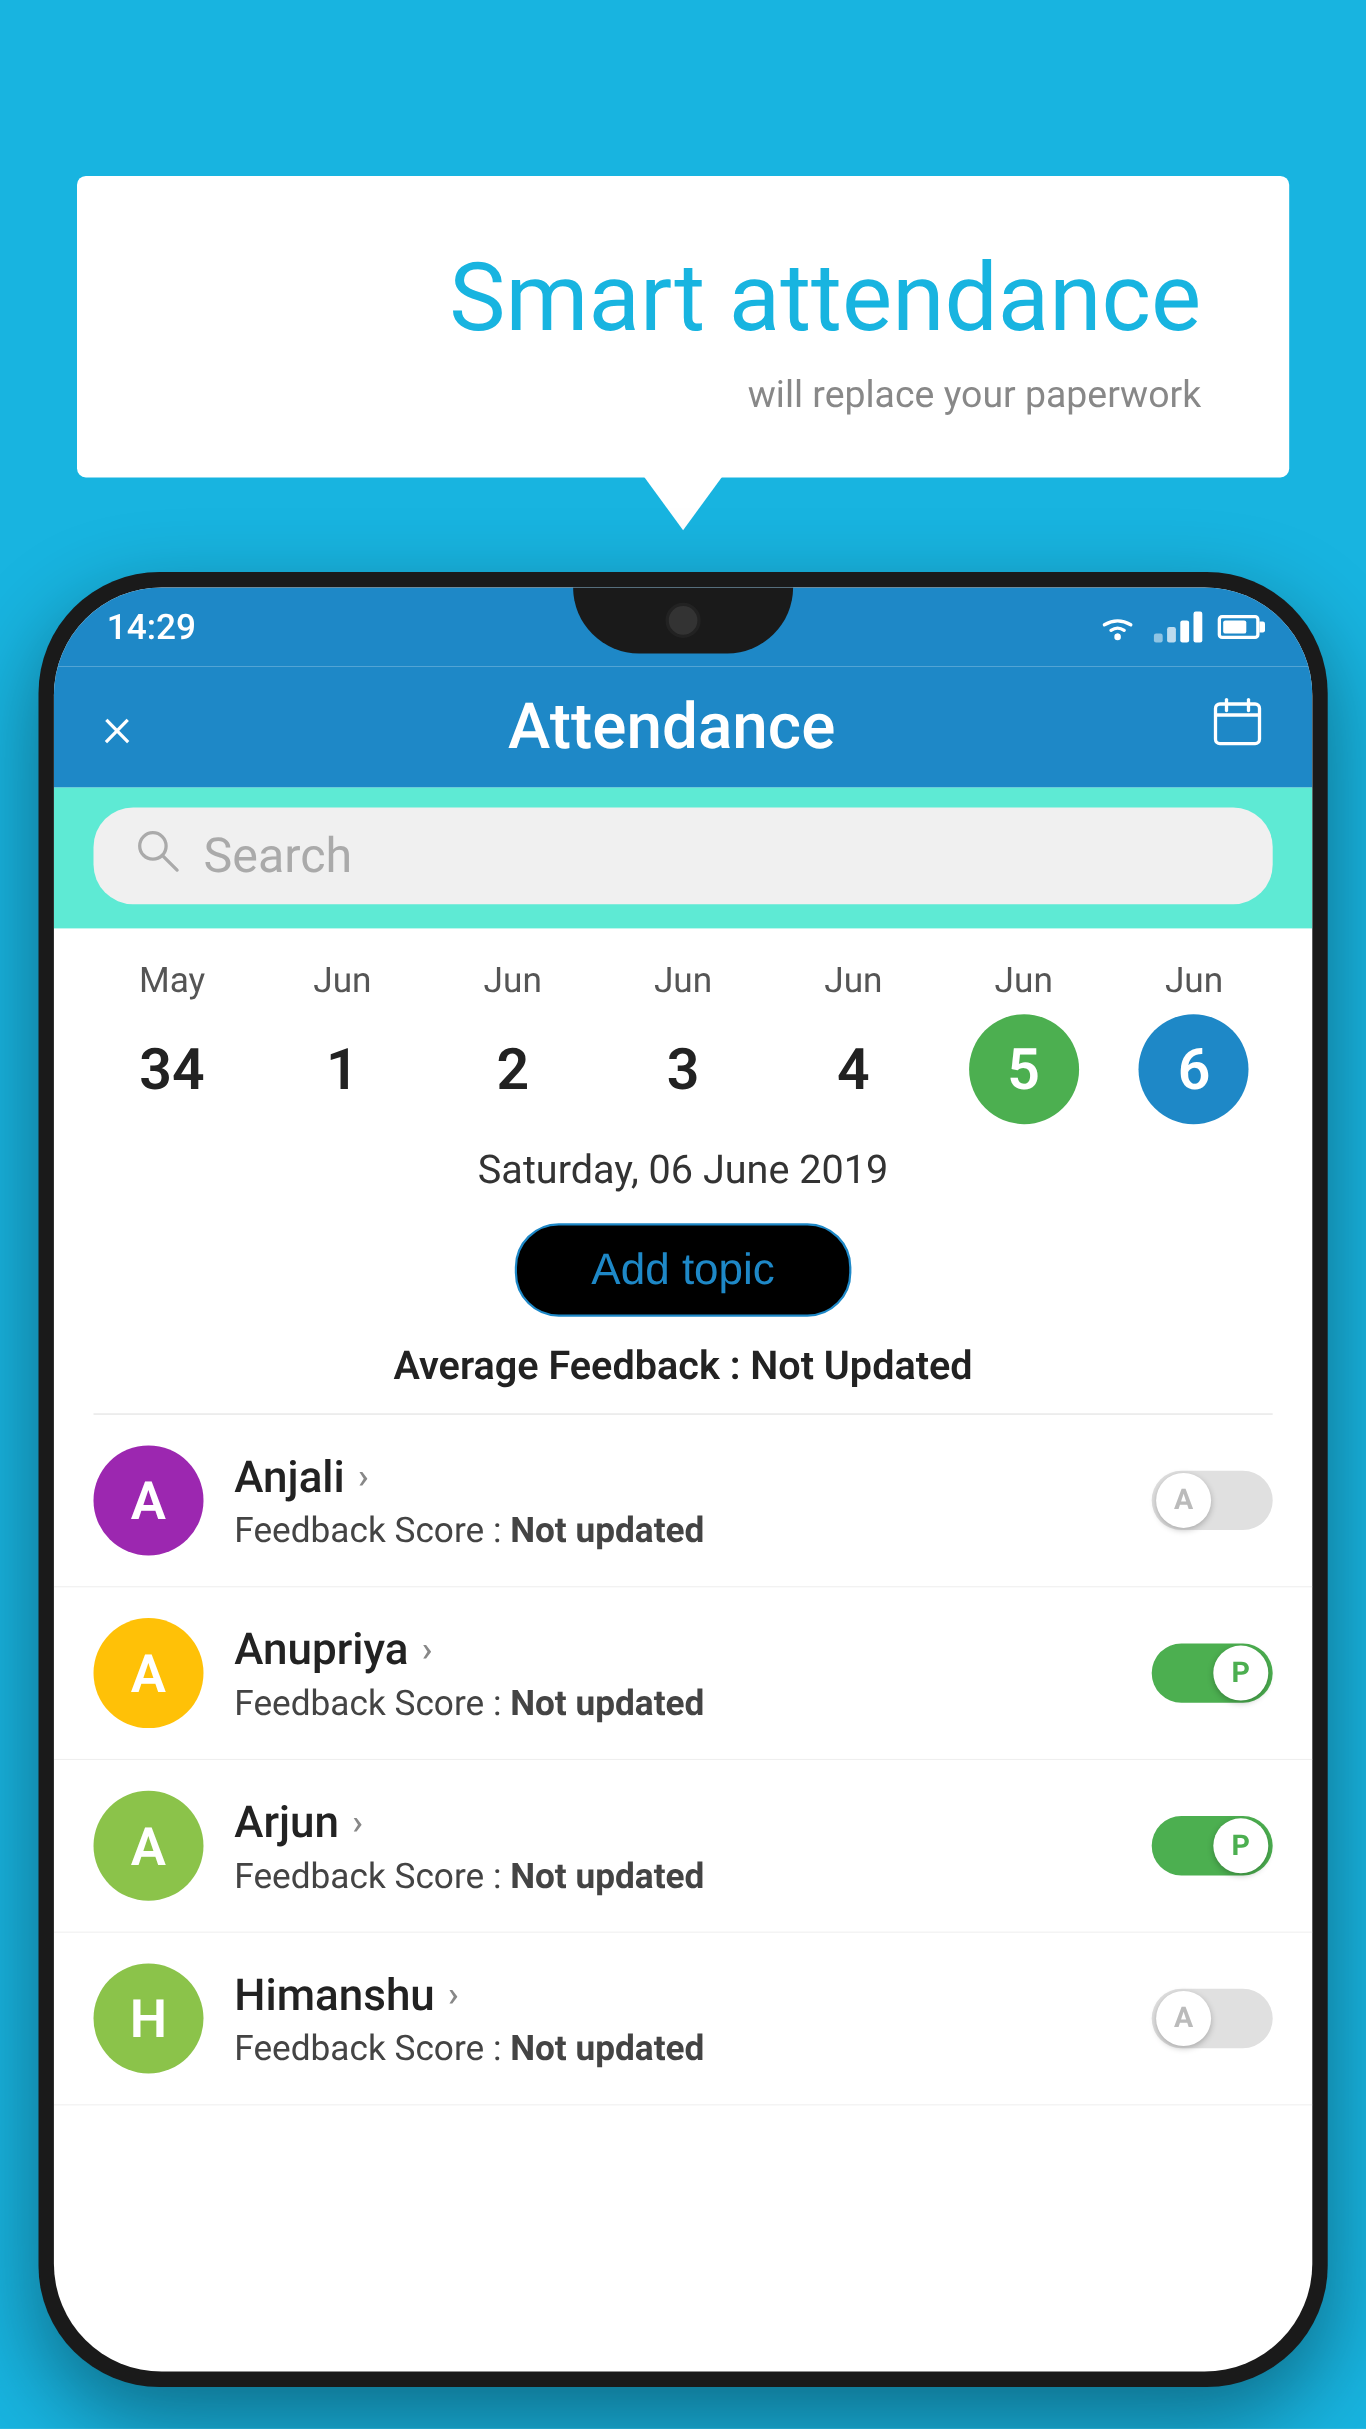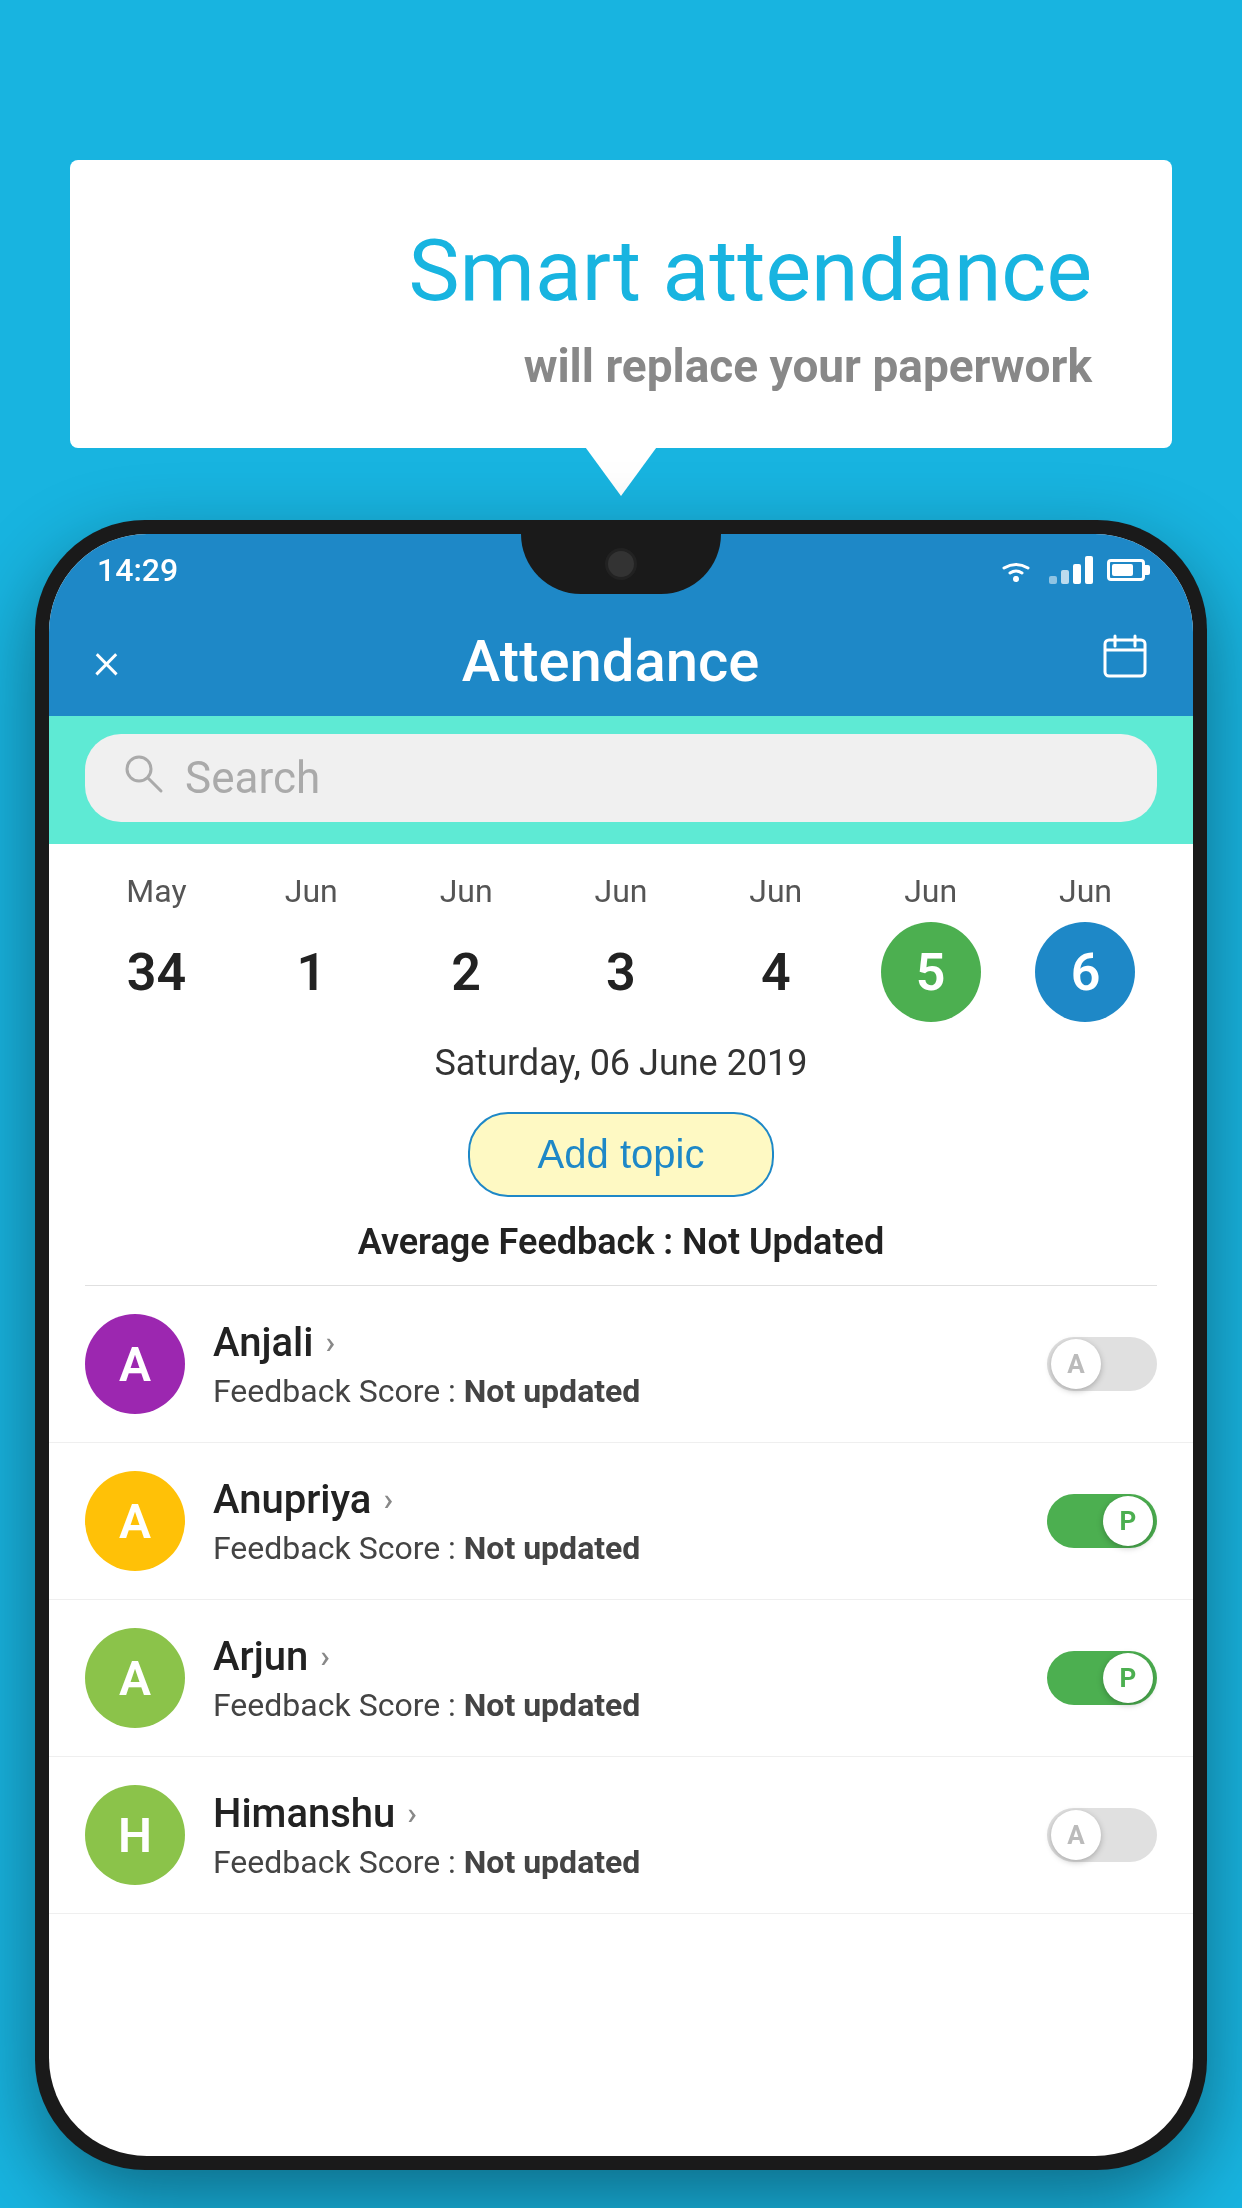--- a/index.html
+++ b/index.html
@@ -41,23 +41,23 @@
     }
 
     .speech-title {
       font-size: 86px;
       color: #18B4E0;
       font-weight: 400;
       margin-bottom: 18px;
     }
 
     .speech-subtitle {
-      font-size: 46px;
+      font-size: 34px;
       color: #888;
-      font-weight: 700;
+      font-weight: 400;
     }
 
     
     .phone-frame {
       position: absolute;
       top: 520px;
       left: 50%;
       transform: translateX(-50%);
       width: 1172px;
       height: 1650px;
@@ -265,21 +265,21 @@
       justify-content: center;
       padding: 10px 0 20px;
     }
 
     .add-topic-btn {
       border: 2px solid #1E88C7;
       border-radius: 40px;
       padding: 18px 68px;
       color: #1E88C7;
       font-size: 40px;
-      background: #fef9c3;
+      background: #000000;
       cursor: pointer;
     }
 
     
     .avg-feedback {
       text-align: center;
       font-size: 36px;
       color: #777;
       padding: 4px 0 22px;
     }

